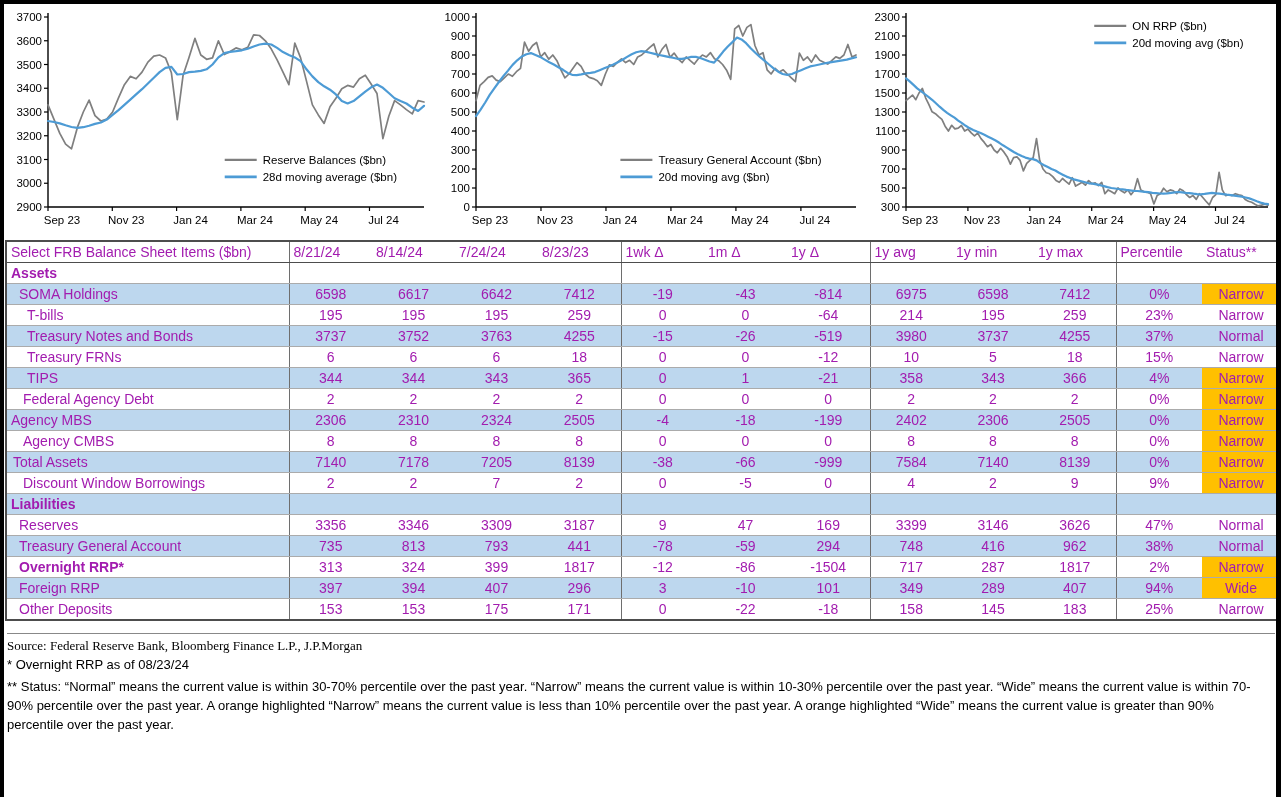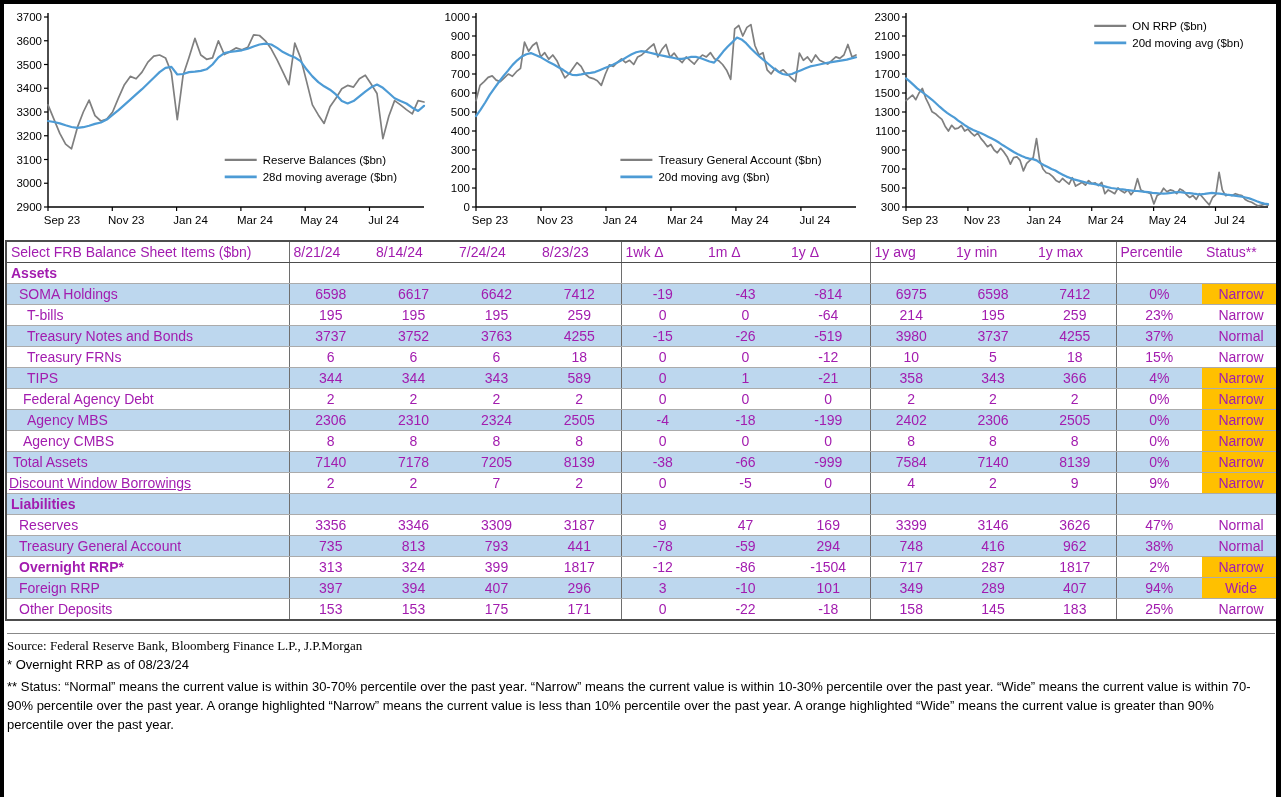--- a/index.html
+++ b/index.html
@@ -275,21 +275,21 @@
             <td class="num">5</td>
             <td class="num">18</td>
             <td class="pct gsep">15%</td>
             <td class="status">Narrow</td>
           </tr>
           <tr>
             <td class="lbl blue" style="padding-left: 20px;">TIPS</td>
             <td class="num blue gsep">344</td>
             <td class="num blue">344</td>
             <td class="num blue">343</td>
-            <td class="num blue">589</td>
+            <td class="num blue">365</td>
             <td class="num blue gsep">0</td>
             <td class="num blue">1</td>
             <td class="num blue">-21</td>
             <td class="num blue gsep">358</td>
             <td class="num blue">343</td>
             <td class="num blue">366</td>
             <td class="pct blue gsep">4%</td>
             <td class="status orange">Narrow</td>
           </tr>
           <tr>
@@ -301,21 +301,21 @@
             <td class="num gsep">0</td>
             <td class="num">0</td>
             <td class="num">0</td>
             <td class="num gsep">2</td>
             <td class="num">2</td>
             <td class="num">2</td>
             <td class="pct gsep">0%</td>
             <td class="status orange">Narrow</td>
           </tr>
           <tr>
-            <td class="lbl blue" style="padding-left: 20px; margin-left: 18px;">Agency MBS</td>
+            <td class="lbl blue" style="padding-left: 4px; margin-left: 18px;">Agency MBS</td>
             <td class="num blue gsep">2306</td>
             <td class="num blue">2310</td>
             <td class="num blue">2324</td>
             <td class="num blue">2505</td>
             <td class="num blue gsep">-4</td>
             <td class="num blue">-18</td>
             <td class="num blue">-199</td>
             <td class="num blue gsep">2402</td>
             <td class="num blue">2306</td>
             <td class="num blue">2505</td>
@@ -346,21 +346,21 @@
             <td class="num blue gsep">-38</td>
             <td class="num blue">-66</td>
             <td class="num blue">-999</td>
             <td class="num blue gsep">7584</td>
             <td class="num blue">7140</td>
             <td class="num blue">8139</td>
             <td class="pct blue gsep">0%</td>
             <td class="status orange">Narrow</td>
           </tr>
           <tr>
-            <td class="lbl" style="padding-left: 2px; text-decoration: underline;">Discount Window Borrowings</td>
+            <td class="lbl" style="padding-left: 16px;">Discount Window Borrowings</td>
             <td class="num gsep">2</td>
             <td class="num">2</td>
             <td class="num">7</td>
             <td class="num">2</td>
             <td class="num gsep">0</td>
             <td class="num">-5</td>
             <td class="num">0</td>
             <td class="num gsep">4</td>
             <td class="num">2</td>
             <td class="num">9</td>

